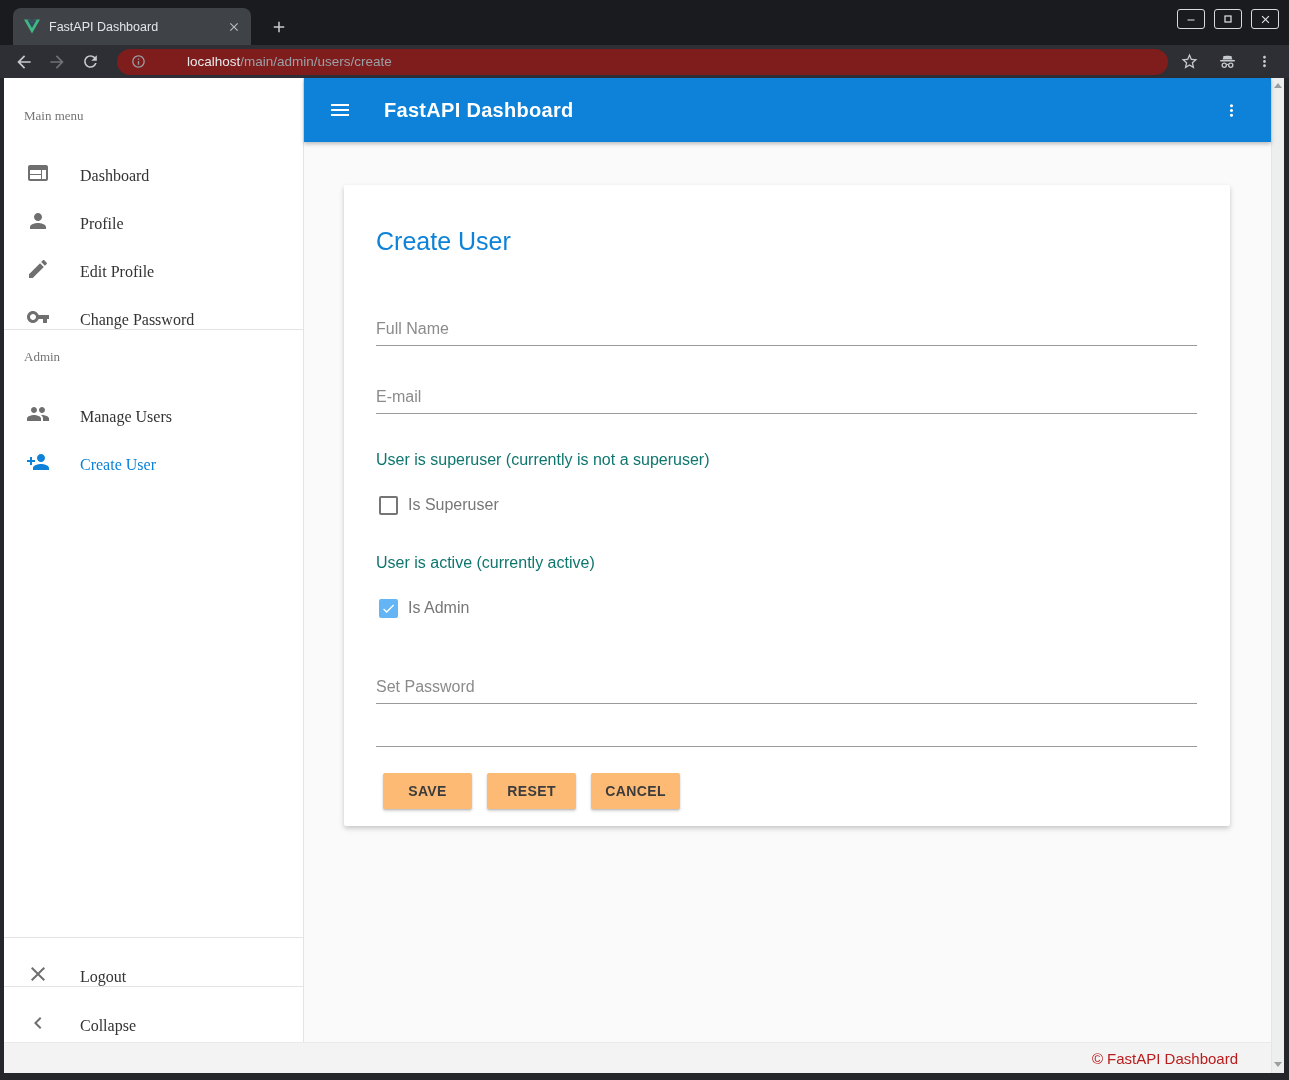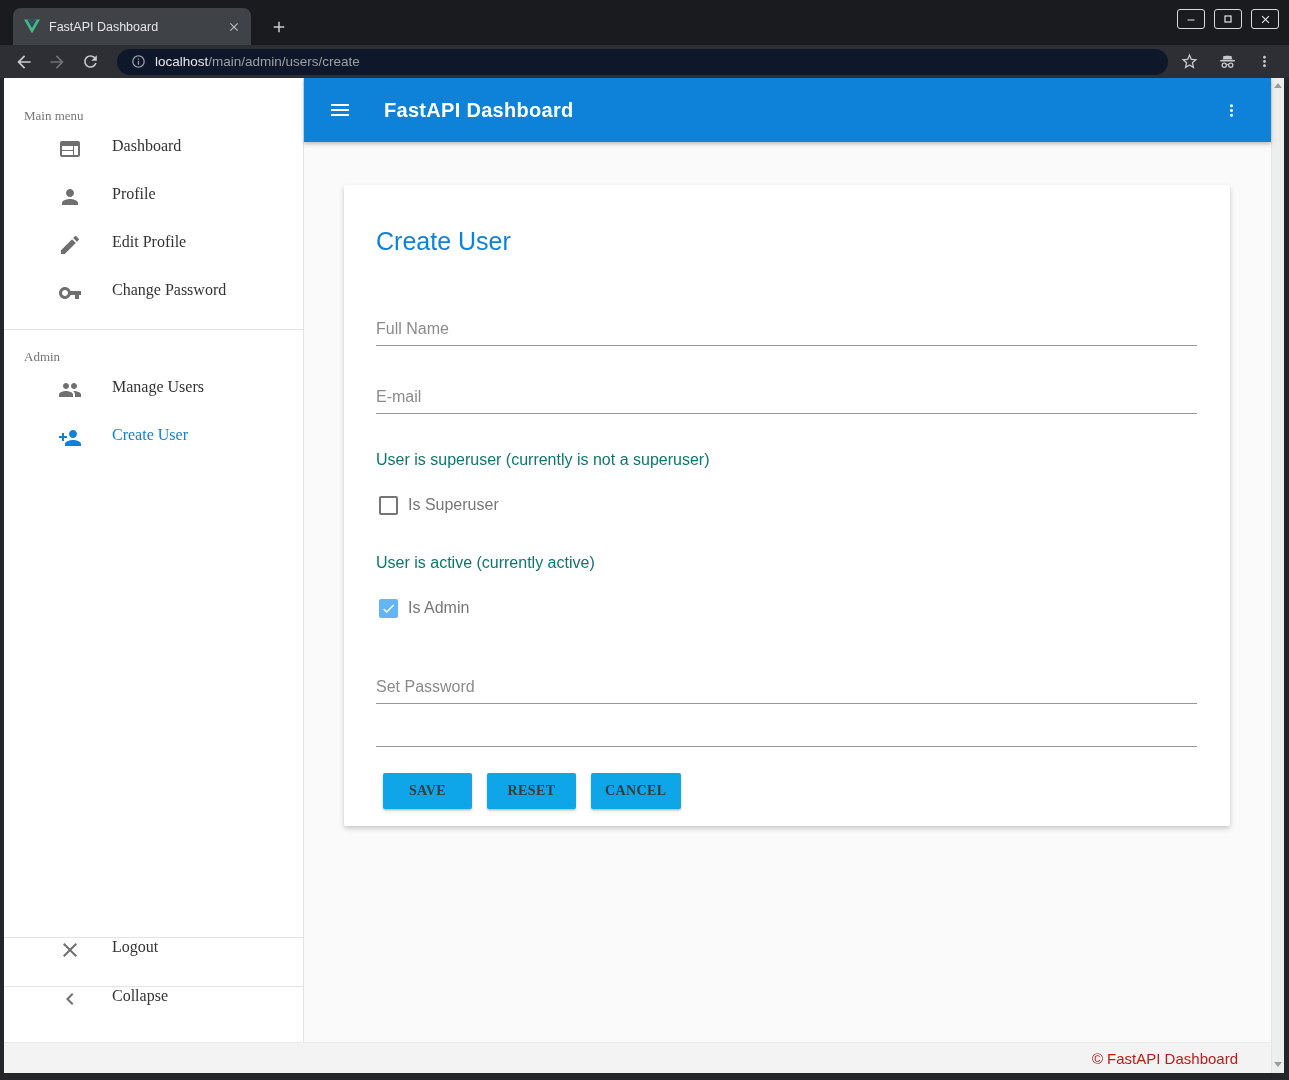--- a/index.html
+++ b/index.html
@@ -16,22 +16,22 @@
   .tab-close { width:18px; height:18px; display:grid; place-items:center; color:#B9BDC1; border-radius:50%; }
   .newtab-btn { width:28px; height:28px; margin:0 0 4px 14px; display:grid; place-items:center; color:#C9CCD0; }
   .win-controls { position:absolute; top:9px; right:10px; display:flex; gap:9px; }
   .win-btn { width:28px; height:20px; border:1px solid #D8DBDE; border-radius:3px; display:grid;
     place-items:center; color:#E4E6E9; background:transparent; }
 
   
   .toolbar { height:33px; background:#2D2F34; display:flex; align-items:center; padding:0 10px; }
   .nav-ico { width:28px; height:28px; display:grid; place-items:center; color:#C6CACD; margin-right:5px; }
   .nav-ico.dim { color:#6E7277; }
-  .omnibox { flex:1; height:26px; margin:0 12px 0 8px; background:#0f172a; border-radius:13px;
-    display:flex; align-items:center; padding:0 14px; }
+  .omnibox { flex:1; height:26px; margin:0 12px 0 8px; background:#7f1d1d; border-radius:13px;
+    display:flex; align-items:center; padding:0 14px;gap:32px; }
   .omni-info { color:#9BA0A6; display:grid; place-items:center; margin-right:9px; }
   .url { font-size:13.5px; white-space:nowrap; }
   .url .host { color:#E6E8EB; }
   .url .path { color:#9BA0A6; }
   .tb-right { display:flex; align-items:center; gap:18px; padding-right:6px; color:#C6CACD; }
 
   
   .page { height:1002px; background:#24262A; padding:0 5px 7px 4px; }
   .page-inner { width:1280px; height:995px; background:#FAFAFA; display:flex; }
   .page-left { width:1267px; display:flex; flex-direction:column; }
@@ -43,21 +43,21 @@
   .sb-arrow-up { width:0; height:0; border-left:4px solid transparent; border-right:4px solid transparent;
     border-bottom:5px solid #989FA2; }
   .sb-arrow-down { width:0; height:0; border-left:4px solid transparent; border-right:4px solid transparent;
     border-top:5px solid #989FA2; }
 
   
   .sidebar { width:300px; background:#FFFFFF; border-right:1px solid #E3E3E3;
     display:flex; flex-direction:column;font-family:Liberation Serif, serif; }
   .side-label { height:59px; padding:30px 0 0 20px; font-size:13px; color:#757575; }
   .side-label.admin { height:48px; padding-top:19px; }
-  .side-item { height:48px; display:flex; align-items:flex-start; padding-left:22px; cursor:pointer;margin-left:32px; }
+  .side-item { height:48px; display:flex; align-items:flex-end; padding-left:22px; cursor:pointer; }
   .side-item .ico { width:24px; height:24px; color:#6F6F6F; flex:none; }
   .side-item .lbl { margin-left:30px; font-size:16px; color:#333333; }
   .side-item.active .ico { color:var(--primary); }
   .side-item.active .lbl { color:var(--primary); }
   .divider { height:1px; background:#E4E4E4; flex:none; }
   .side-spacer { flex:1; }
   .side-bottom-pad { height:7px; }
 
   
   .main { flex:1; background:#FAFAFA; display:flex; flex-direction:column; }
@@ -80,22 +80,22 @@
   .f3 { margin-top:58px; }
   .f4 { margin-top:42px; }
 
   .hint { font-size:16px; color:#0f766e; margin-top:37px; }
   .cb-row { display:flex; align-items:center; margin-top:24px; margin-left:3px; height:24px; }
   .cb-box { width:19px; height:19px; border:2px solid #757575; border-radius:2px; background:#FFF; flex:none; }
   .cb-box.checked { border-color:var(--checkbox); background:var(--checkbox); display:grid; place-items:center; }
   .cb-label { font-size:16px; color:#777777; margin-left:10px; }
 
   .btn-row { display:flex; gap:15px; margin-top:26px; margin-left:7px; }
-  .btn { min-width:89px; height:36px; background:#0ea5e9; border:none; border-radius:2px;
-    font-family:Liberation Serif, serif; font-size:14px; font-weight:700; color:#3C3C3C;
+  .btn { min-width:89px; height:36px; background:#fdba74; border:none; border-radius:2px;
+    font-family:Liberation Sans, sans-serif; font-size:14px; font-weight:700; color:#3C3C3C;
     letter-spacing:.4px; box-shadow:0 2px 3px rgba(0,0,0,0.18), 0 1px 1px rgba(0,0,0,0.10);
     display:grid; place-items:center; cursor:pointer; padding:0 14px; }
 
   
   .footer { height:31px; background:#F2F3F2; border-top:1px solid #EAEAEA; display:flex;
     align-items:center; justify-content:flex-end; padding-right:33px; font-size:15px; color:#b91c1c; }
 
   svg { display:block; }
 </style>
 </head>

